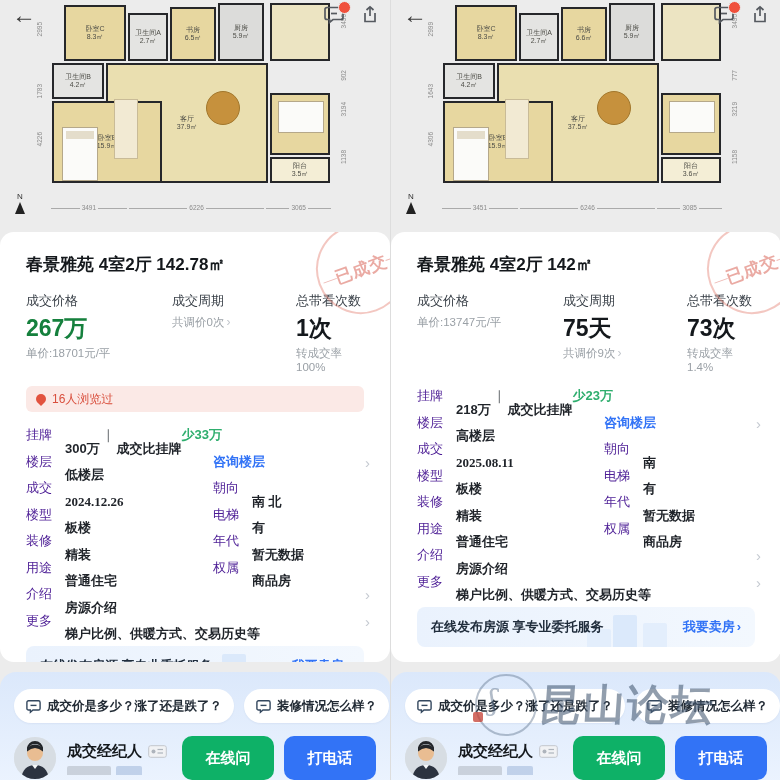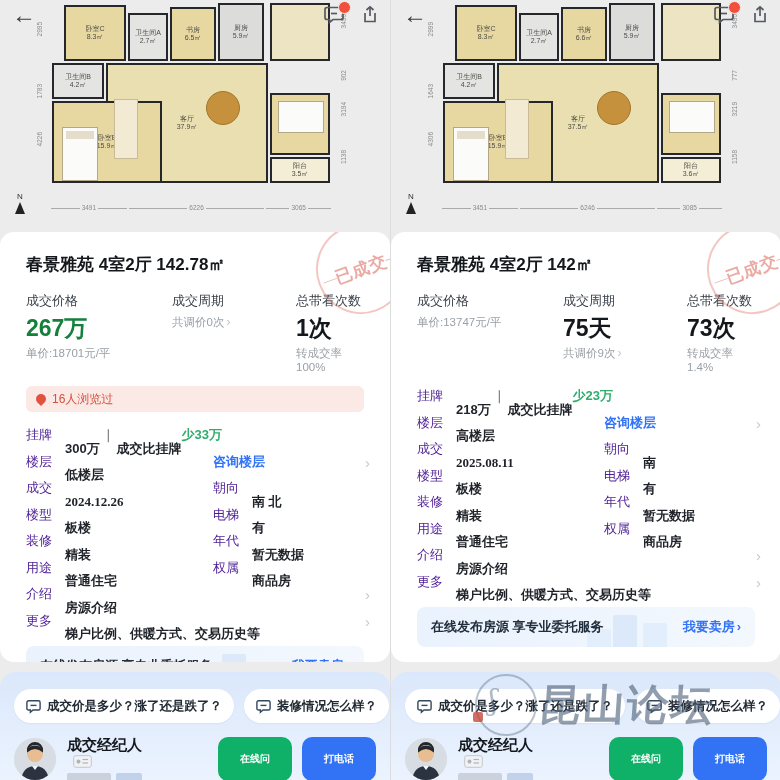--- a/index.html
+++ b/index.html
@@ -93,29 +93,29 @@
 
   
   .bottomcard{position:absolute;top:672px;left:0;width:390px;height:130px;background:linear-gradient(180deg,#dbe8fb,#eef5ff);border-radius:16px 16px 0 0;box-sizing:border-box;padding:17px 14px 0;z-index:4;}
   .chips{display:flex;gap:10px;}
   .chip{background:#fff;border-radius:17px;height:34px;display:flex;align-items:center;padding:0 12px;box-shadow:0 1px 2px rgba(40,70,120,.06);cursor:pointer;white-space:nowrap;}
   .chip .cicon{margin-right:6px;display:flex;}
   .chip span.ctext{font-size:12.5px;font-weight:700;color:#222b35;}
   .agentrow{display:flex;align-items:center;margin-top:13px;}
   .avatar{width:42px;height:42px;border-radius:50%;overflow:hidden;flex:0 0 42px;background:#dfe5ea;}
   .agentmeta{margin-left:11px;}
-  .agentname{display:flex;flex-direction:column;}
+  .agentname{display:flex;align-items:center;}
   .agentname b{font-size:15px;font-weight:800;color:#14181c;}
   .idbadge{margin-left:6px;display:flex;}
   .namecut{margin-top:5px;height:9px;overflow:hidden;display:flex;gap:5px;align-items:flex-start;}
   .namecut i{display:block;height:12px;border-radius:2px;background:#aeb6bf;opacity:.55;}
   .namecut i:nth-child(1){width:44px;}
   .namecut i:nth-child(2){width:26px;background:#9fb6d8;}
   .agentbtns{margin-left:auto;display:flex;gap:10px;}
-  .btn{width:74px;height:44px;border-radius:10px;border:none;color:#fff;font-size:10px;font-weight:600;font-family:inherit;display:flex;align-items:center;justify-content:center;cursor:pointer;}
+  .btn{width:92px;height:44px;border-radius:10px;border:none;color:#fff;font-size:15px;font-weight:600;font-family:inherit;display:flex;align-items:center;justify-content:center;cursor:pointer;}
   .btn.green{background:#0eb167;}
   .btn.blue{background:#3273f6;}
 
   
   .kswm{position:absolute;left:84px;top:674px;width:300px;height:72px;z-index:5;pointer-events:none;}
   .kswm .wcircle{position:absolute;left:0;top:0;width:58px;height:58px;border:2px solid rgba(100,120,145,.45);border-radius:50%;}
   .kswm .wglyph{position:absolute;left:14px;top:8px;font-size:30px;color:rgba(100,120,145,.5);font-family:"DejaVu Serif",serif;}
   .kswm .wseal{position:absolute;left:-2px;top:38px;width:10px;height:10px;background:rgba(196,62,50,.75);border-radius:2px;}
   .kswm .wtext{position:absolute;left:64px;top:2px;font-size:42px;line-height:58px;font-weight:700;font-family:"DejaVu Serif","Liberation Serif",serif;color:rgba(74,94,118,.6);letter-spacing:2px;transform:skewX(-4deg);white-space:nowrap;}
 

